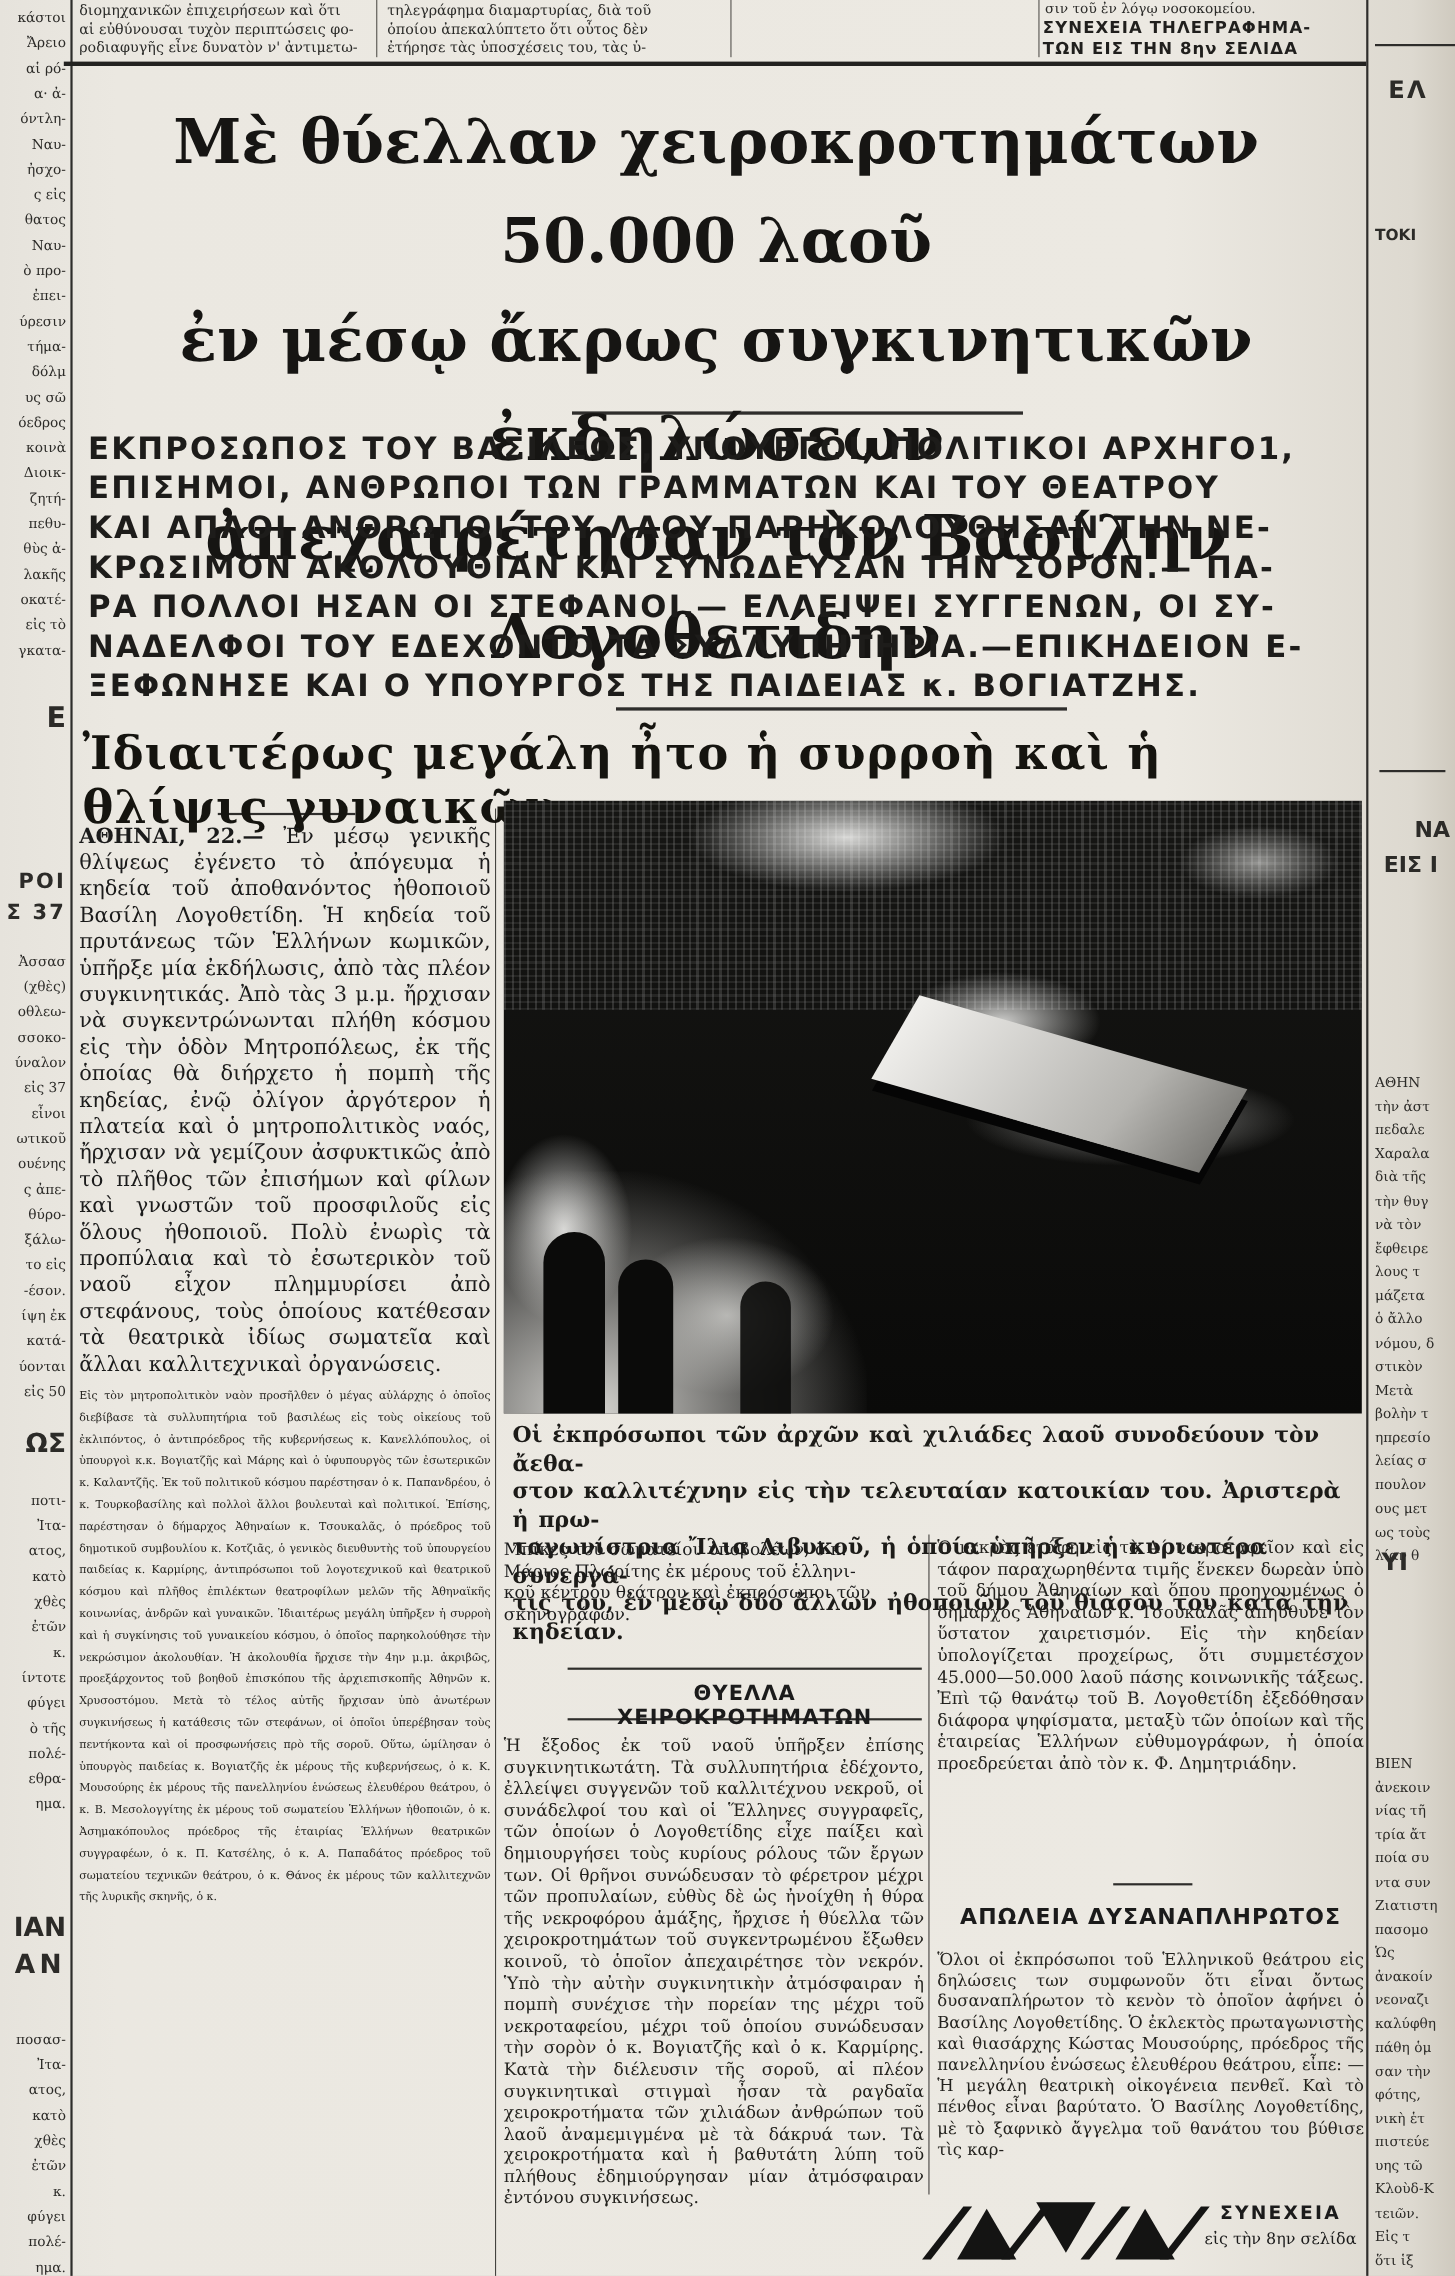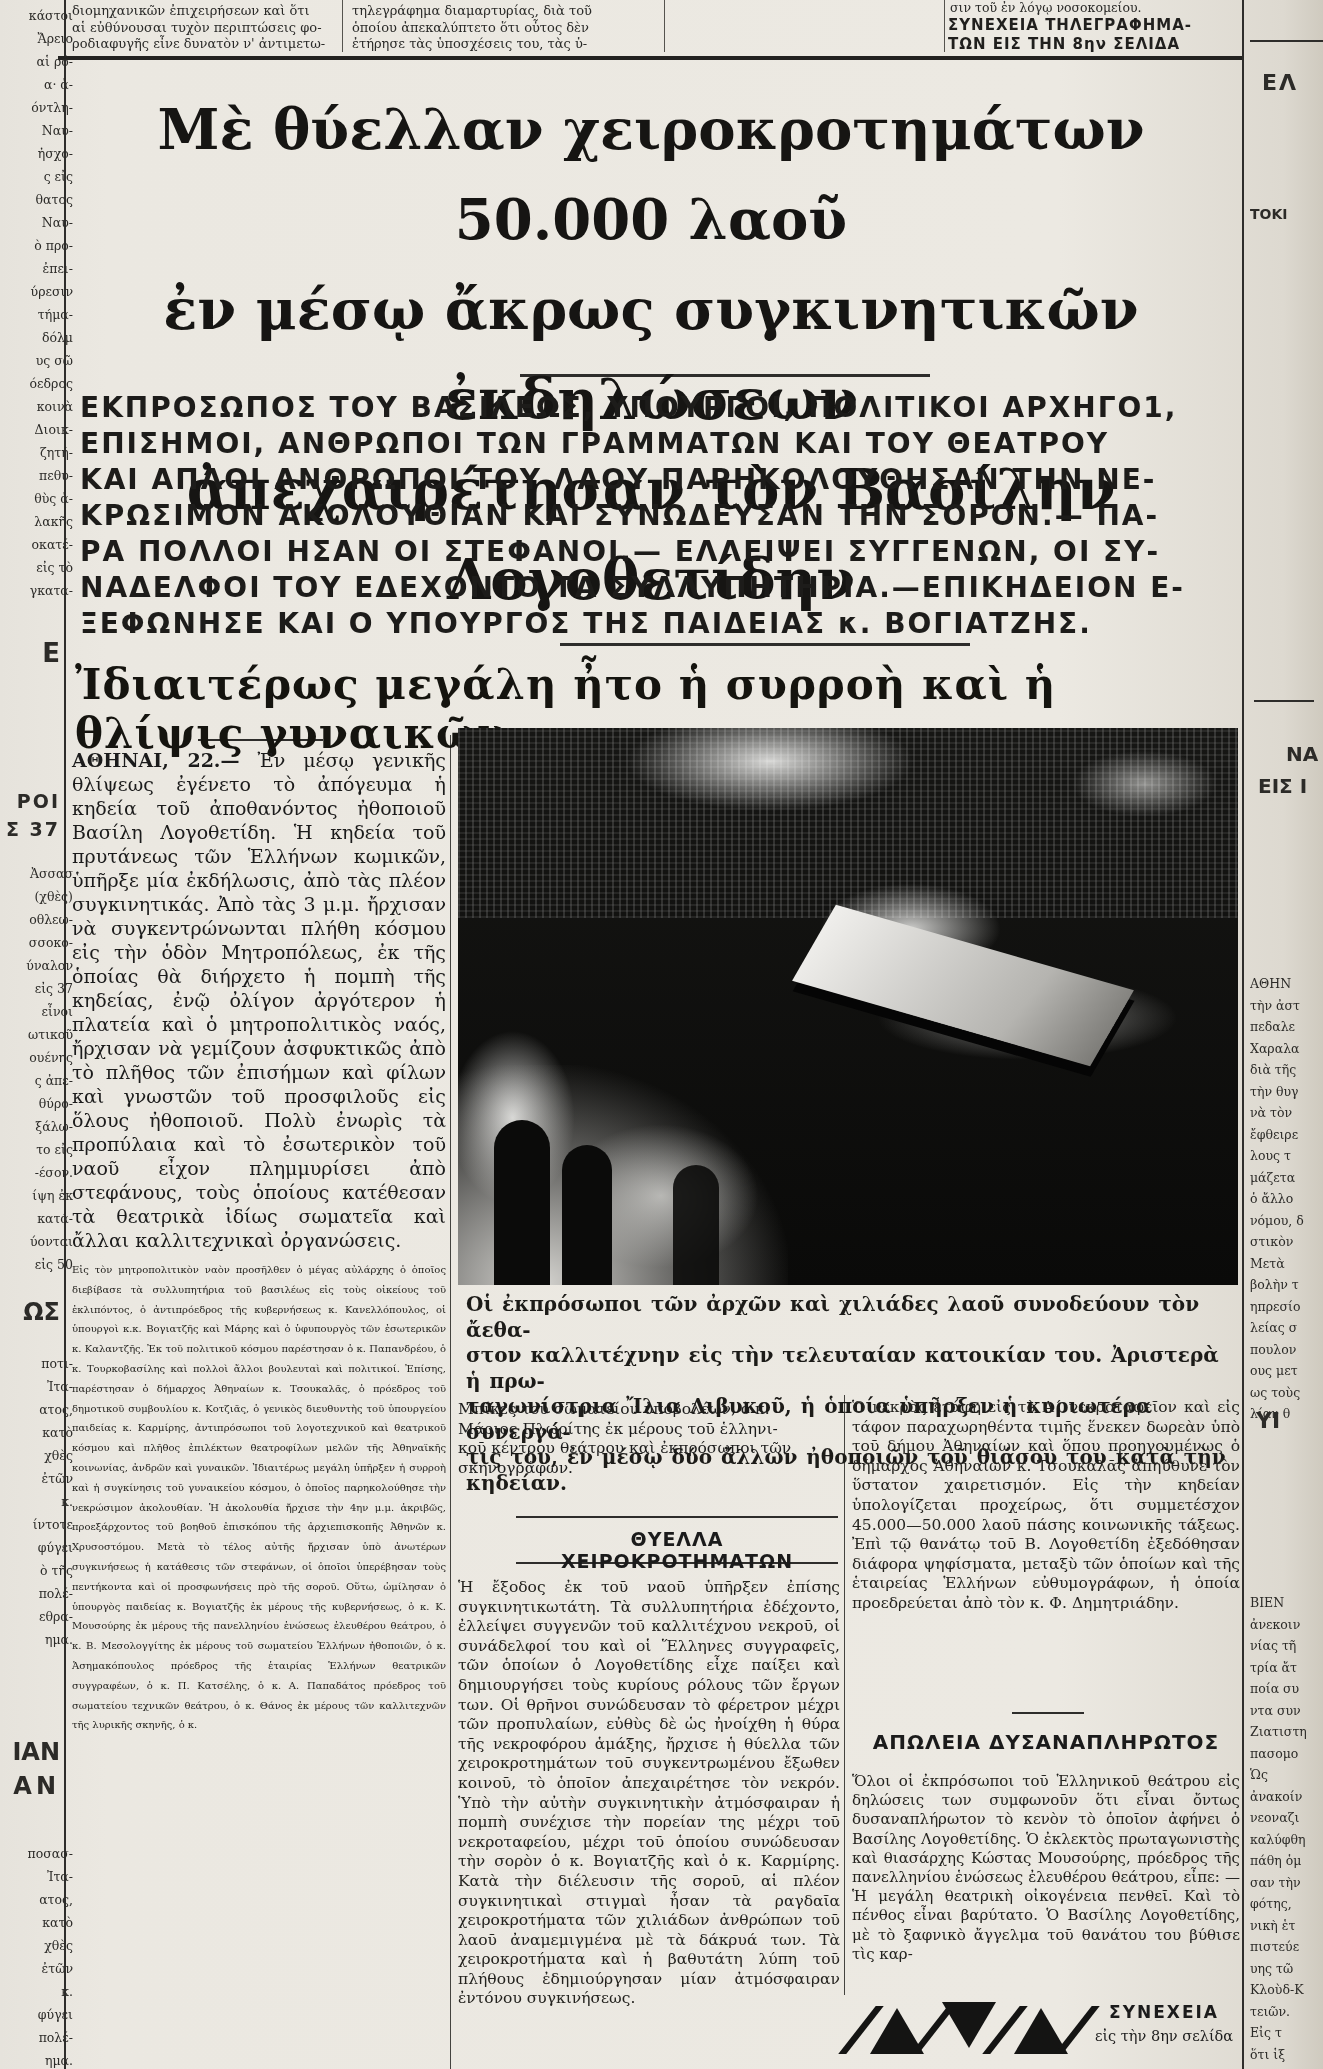--- a/index.html
+++ b/index.html
@@ -96,21 +96,21 @@
   #zigzag{left:852px;top:2002px;width:235px;height:52px;display:flex;align-items:flex-end;}
   .zz-stripe{width:8px;height:48px;background:#141413;transform:skewX(-38deg);margin:0 5px;}
   .zz-up{width:0;height:0;border-left:27px solid transparent;border-right:27px solid transparent;border-bottom:46px solid #141413;}
   .zz-down{width:0;height:0;border-left:27px solid transparent;border-right:27px solid transparent;border-top:46px solid #141413;align-self:flex-start;}
   #continuation{left:1088px;top:2002px;width:152px;text-align:center;}
   #continuation .lab{font-family:"DejaVu Sans",sans-serif;font-weight:bold;font-size:17px;letter-spacing:2px;}
   #continuation .pg{font-size:14.5px;margin-top:6px;}
 
   
   .strip{color:#2c2b28;}
-  .ls{left:0;width:60px;text-align:right;padding-left:13px;}
+  .ls{left:0;width:60px;text-align:right;}
   .ls-frag{font-size:12.5px;line-height:23px;}
   .ls-h{font-family:"DejaVu Sans",sans-serif;font-weight:bold;}
   #ls-f1{top:4px;}
   #ls-h1{top:638px;font-size:26px;left:0;width:60px;text-align:right;}
   #ls-h2a{top:790px;font-size:19px;left:0;width:60px;text-align:right;letter-spacing:2px;}
   #ls-h2b{top:818px;font-size:19px;left:0;width:60px;text-align:right;letter-spacing:2px;}
   #ls-f2{top:862px;}
   #ls-h3{top:1298px;font-size:24px;left:0;width:60px;text-align:right;}
   #ls-f3{top:1352px;}
   #ls-h4a{top:1738px;font-size:24px;left:0;width:60px;text-align:right;}

